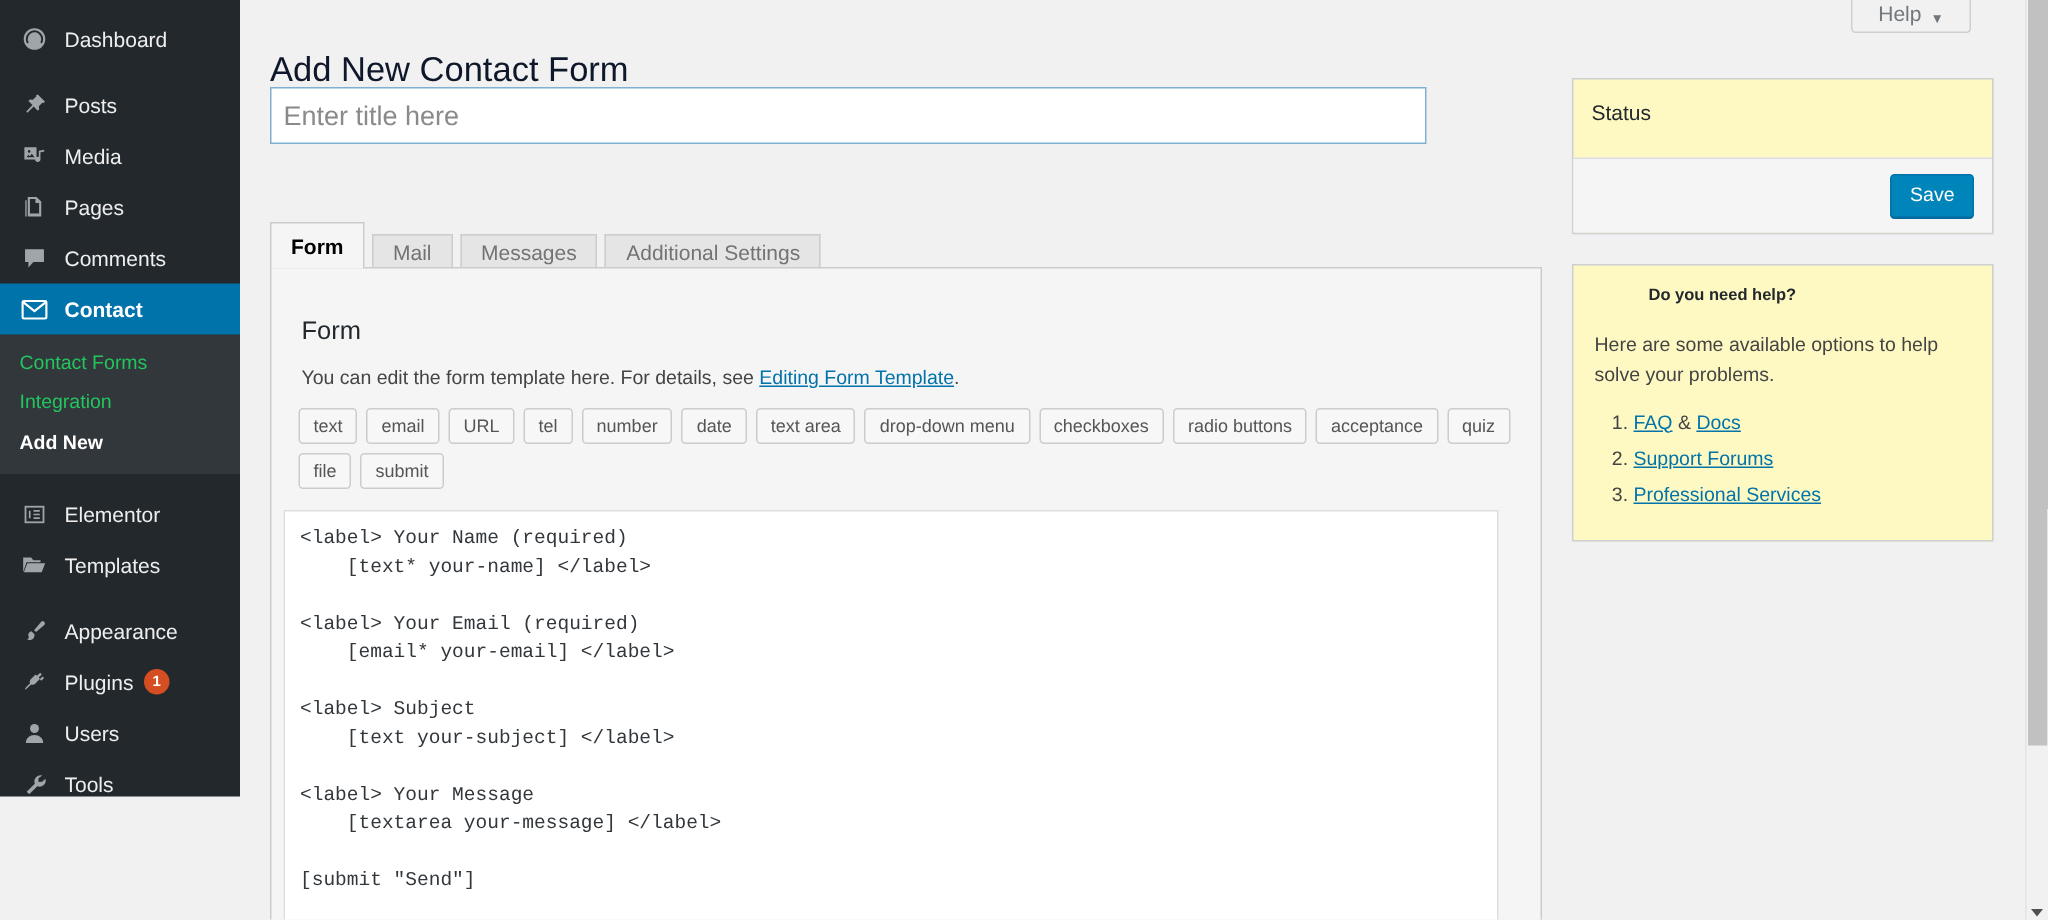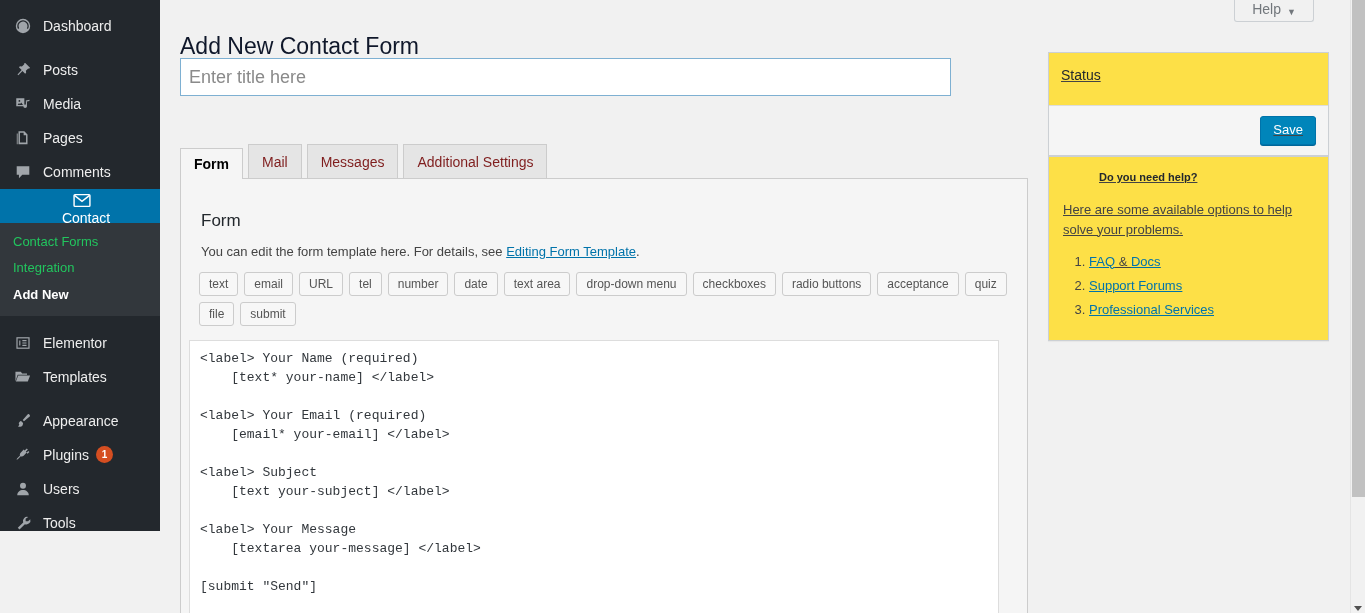--- a/index.html
+++ b/index.html
@@ -38,22 +38,21 @@
     width: 22px; height: 20px;
     margin-right: 9px;
     display: inline-flex; align-items: center; justify-content: center;
     color: #a0a5aa;
     flex: 0 0 22px;
   }
   .menu-item .mi-icon svg { display:block; }
   .menu-item.current {
     background: #0073aa;
     color: #fff;
-    font-weight: 400;
-    flex-direction: column;
+    font-weight: 700;
   }
   .menu-item.current .mi-icon { color: #fff; }
   .menu-item.current::after {
     content: "";
     position: absolute;
     right: -8px; top: 50%;
     margin-top: -8px;
     border-style: solid;
     border-width: 8px 0 8px 8px;
     border-color: transparent transparent transparent #fff;
@@ -136,29 +135,29 @@
 
   
   #tabs {
     position: absolute;
     left: 20px; top: 148px;
     height: 31px;
     display: flex;
     align-items: flex-end;
   }
   .tab {
-    height: 35px;
+    height: 23px;
     padding: 0 13px;
     margin-right: 5px;
     display: flex; align-items: center;
     background: #e5e5e5;
     border: 1px solid #ccc;
     border-bottom: none;
     font-size: 14px;
-    color: #7f1d1d;
+    color: #737373;
     cursor: pointer;
     line-height: 1;
   }
   .tab.active {
     background: #f5f5f5;
     color: #000;
     font-weight: bold;
     height: 31px;
     border-color: #ccc;
     position: relative;
@@ -224,24 +223,24 @@
     overflow: hidden;
   }
 
   
   #postbox-container {
     position: absolute;
     left: 888px; top: 52px;
     width: 281px;
   }
   .postbox {
-    background: #fde047;
+    background: #fef9c3;
     border: 1px solid #ccd0d4;
+    margin-bottom: 20px;
     box-shadow: 0 1px 1px rgba(0,0,0,.04);
-    text-decoration: underline;
   }
   #status-box-inner {
     padding: 14px 12px 22px 12px;
     font-size: 14px;
     color: #23282d;
   }
   #status-footer {
     border-top: 1px solid #ddd;
     background: #f5f5f5;
     padding: 10px 12px;

